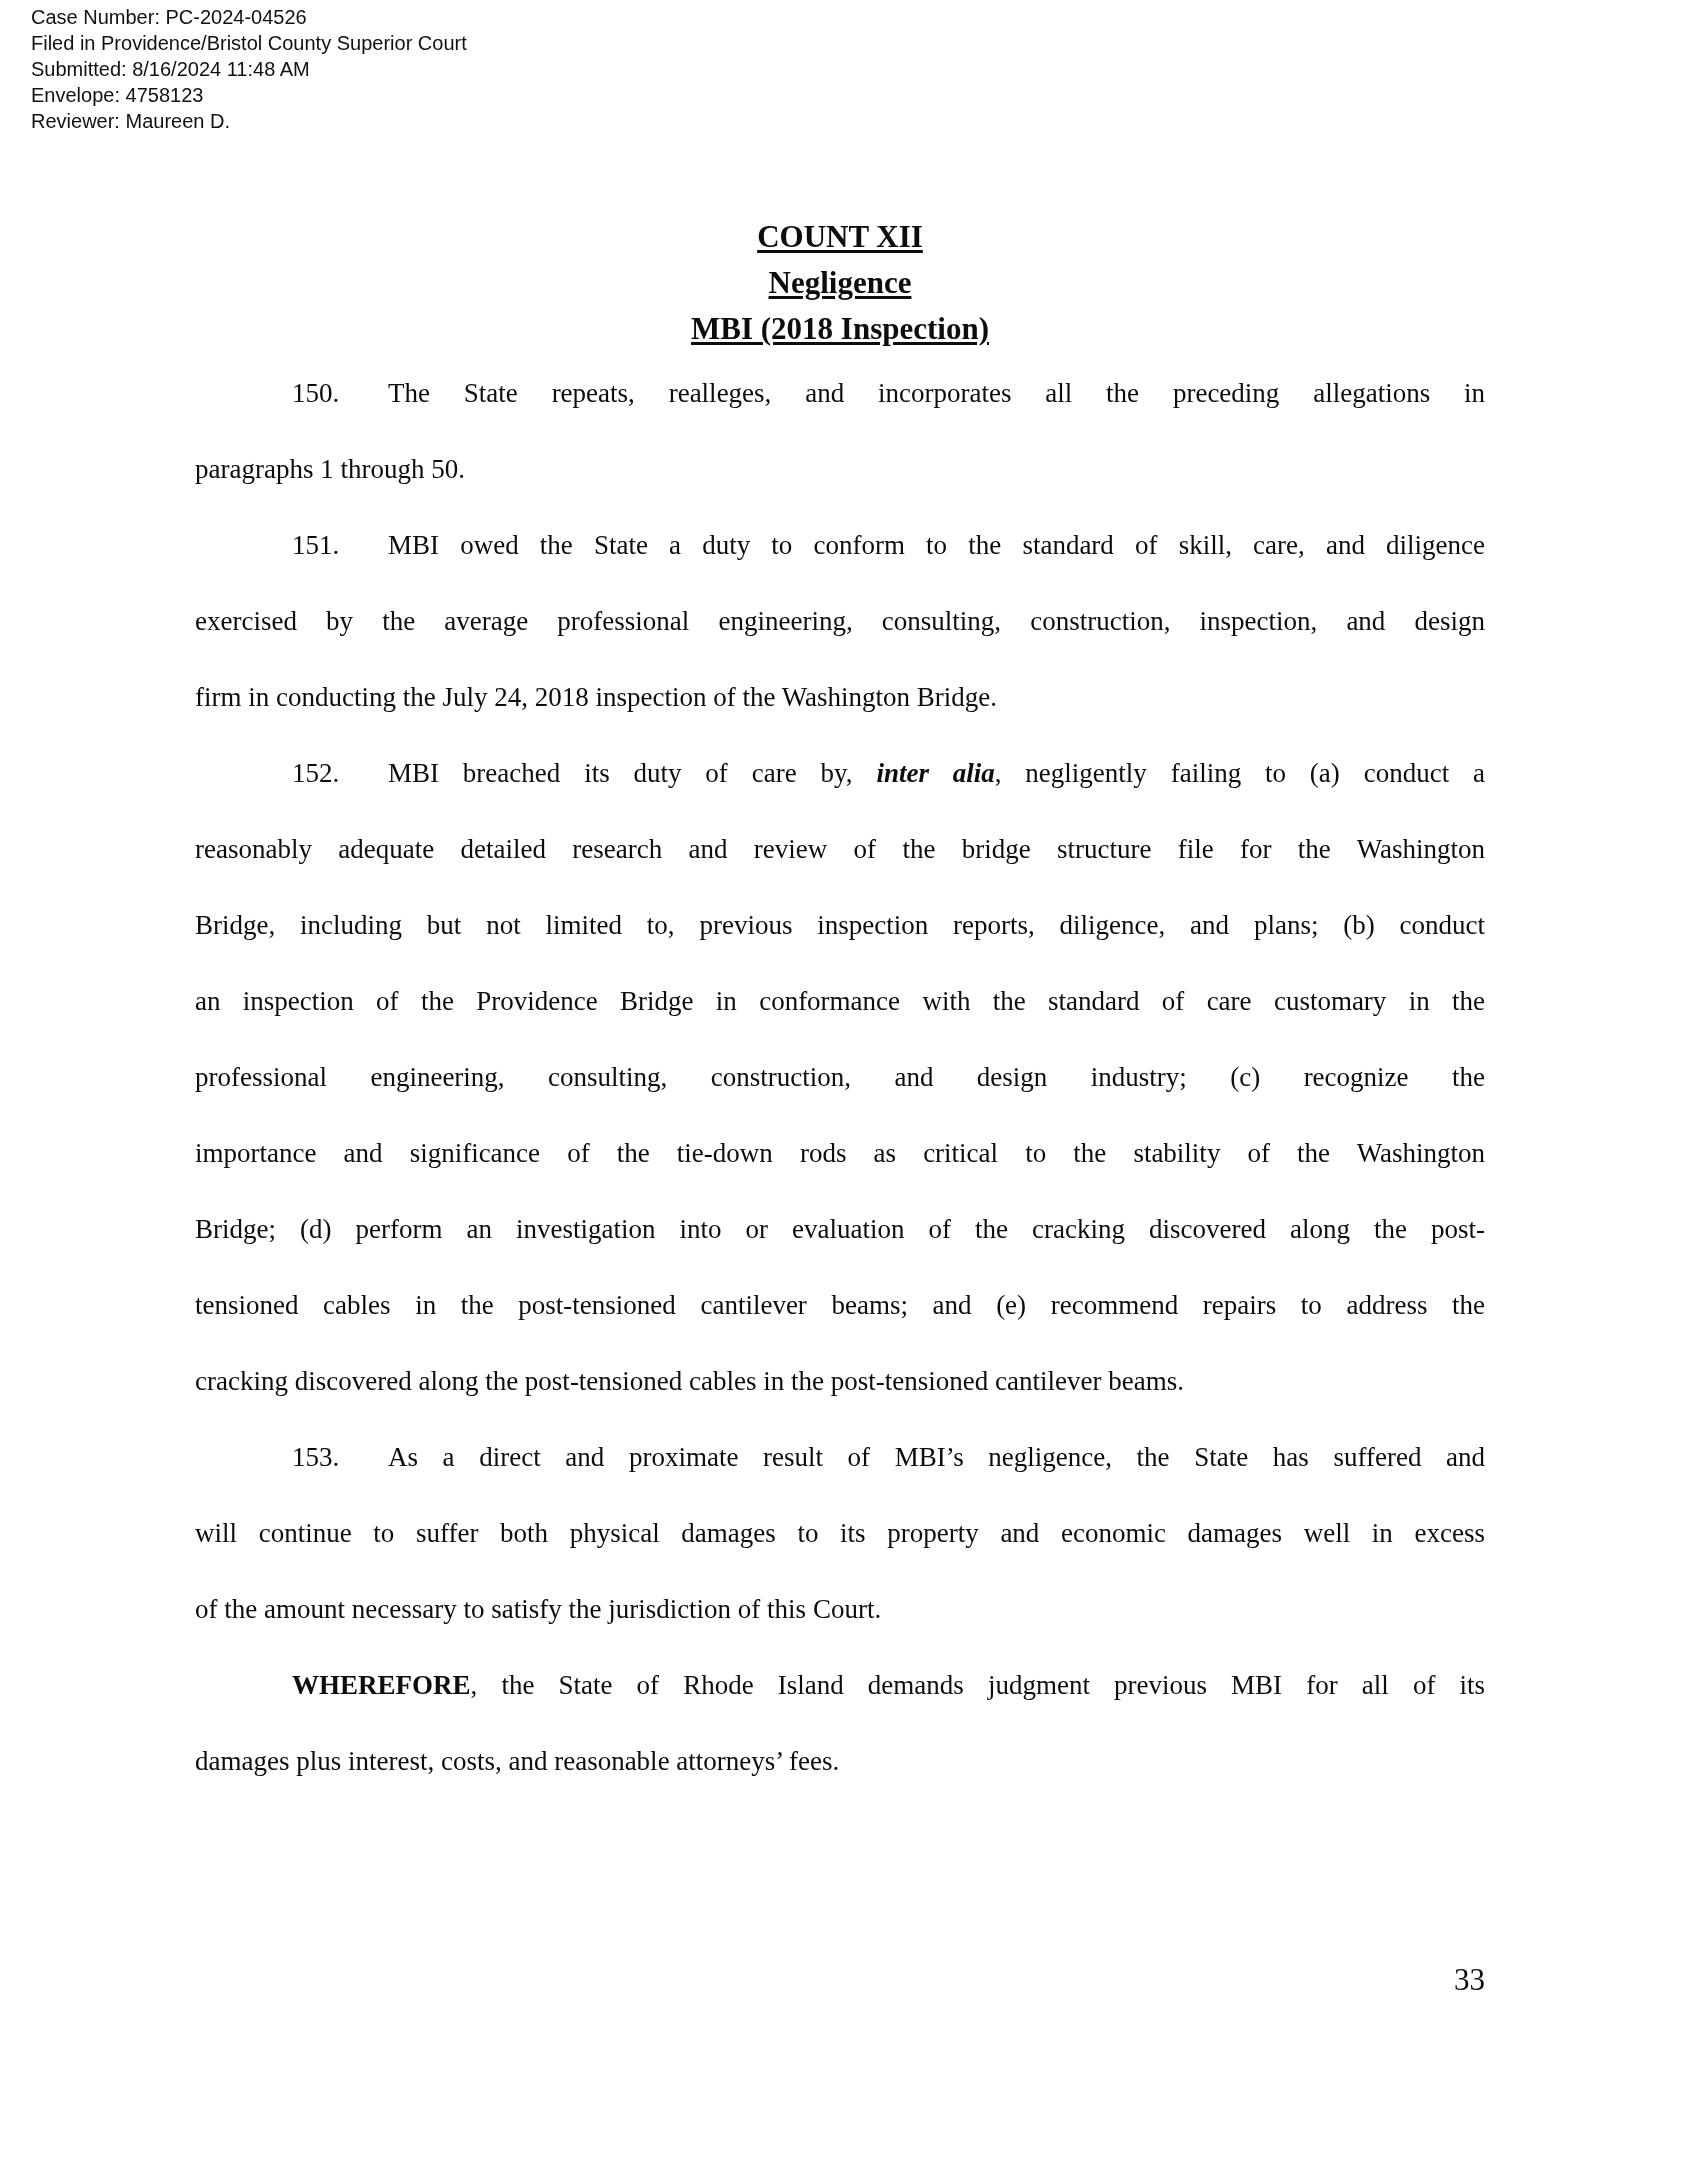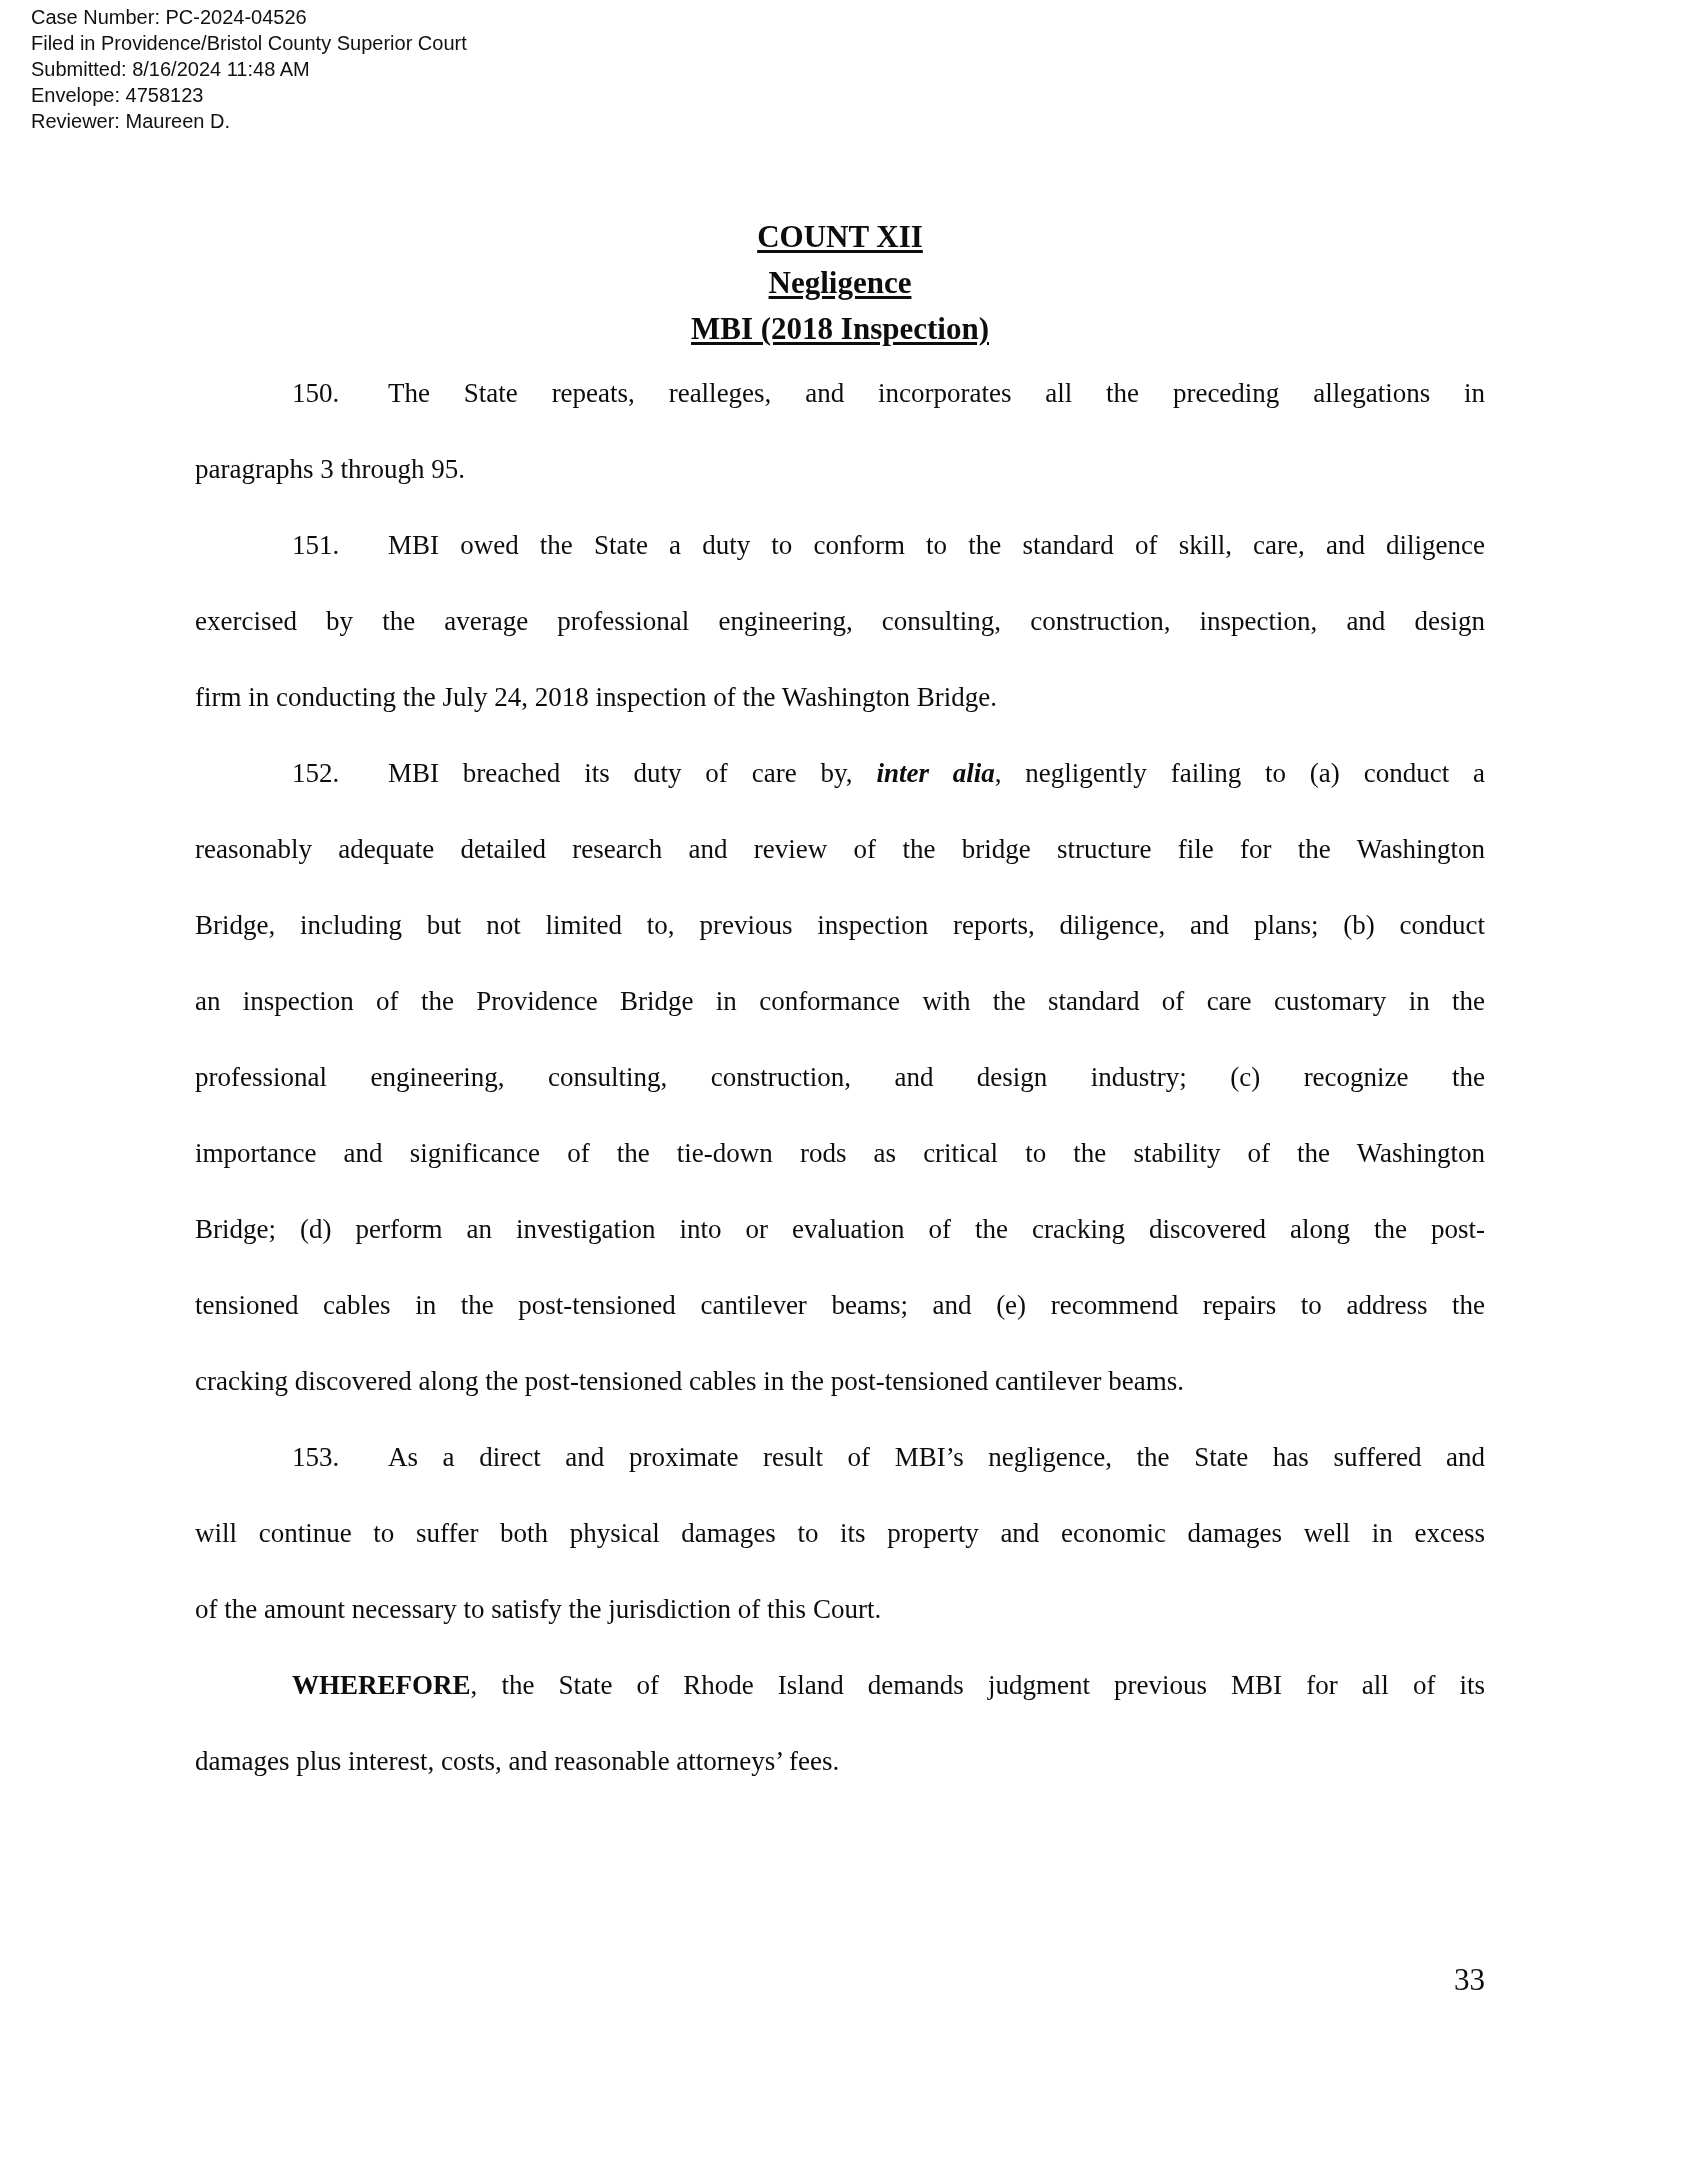--- a/index.html
+++ b/index.html
@@ -86,21 +86,21 @@
 
   <div class="content">
     <div class="heading">
       <div><span class="hline">COUNT XII</span></div>
       <div><span class="hline">Negligence</span></div>
       <div><span class="hline">MBI (2018 Inspection)</span></div>
     </div>
     <div class="paras">
         <div class="para">
           <div class="line first"><span class="pnum">150.</span><span>The State repeats, realleges, and incorporates all the preceding allegations in</span></div>
-          <div class="line last"><span>paragraphs 3 through 95.</span></div>
+          <div class="line last"><span>paragraphs 1 through 50.</span></div>
         </div>
         <div class="para">
           <div class="line first"><span class="pnum">151.</span><span>MBI owed the State a duty to conform to the standard of skill, care, and diligence</span></div>
           <div class="line"><span>exercised by the average professional engineering, consulting, construction, inspection, and design</span></div>
           <div class="line last"><span>firm in conducting the July 24, 2018 inspection of the Washington Bridge.</span></div>
         </div>
         <div class="para">
           <div class="line first"><span class="pnum">152.</span><span>MBI breached its duty of care by, </span><span class="i">inter alia</span><span>, negligently failing to (a) conduct a</span></div>
           <div class="line"><span>reasonably adequate detailed research and review of the bridge structure file for the Washington</span></div>
           <div class="line"><span>Bridge, including but not limited to, previous inspection reports, diligence, and plans; (b) conduct</span></div>

